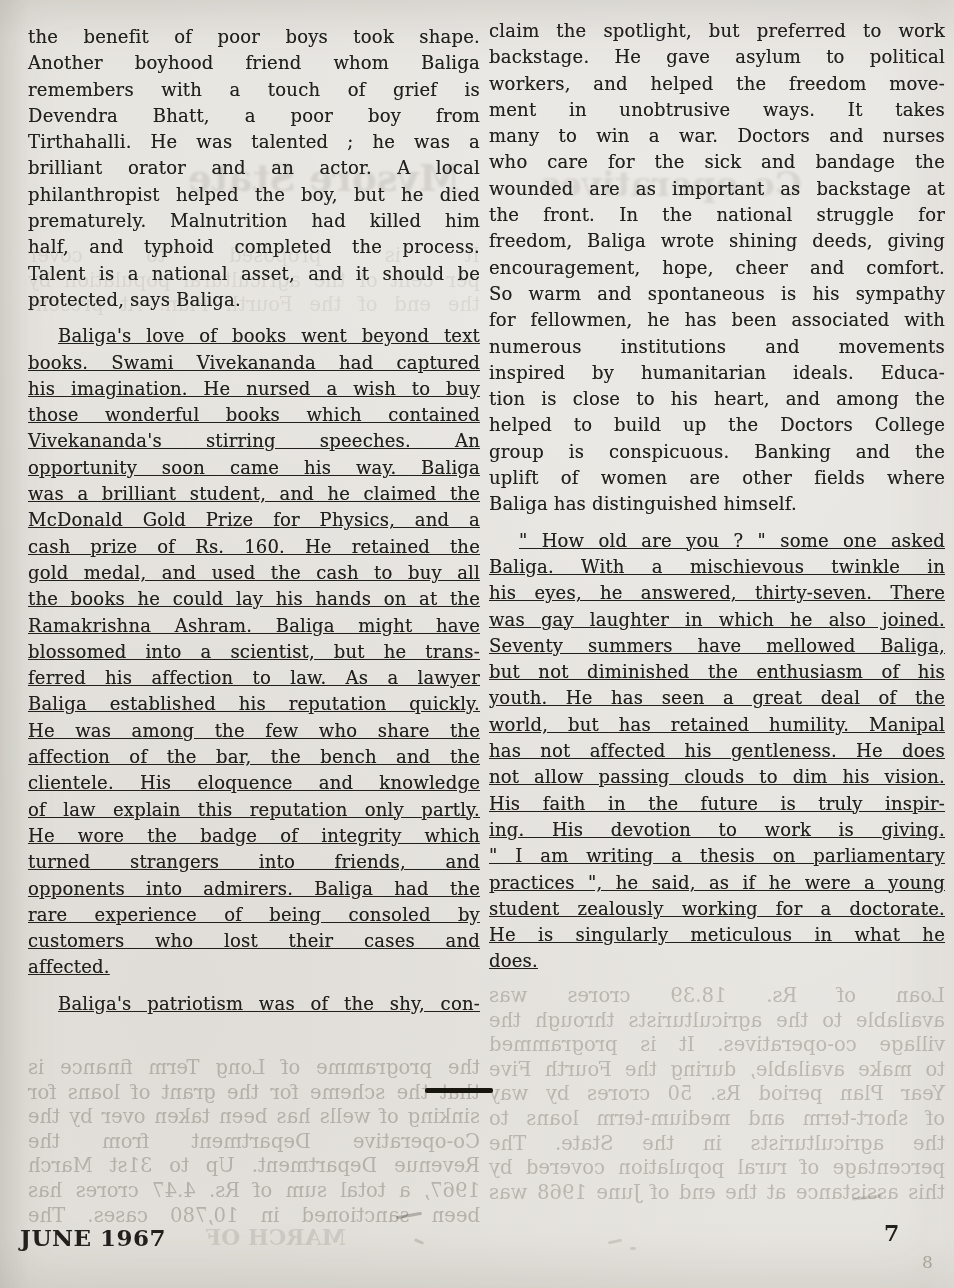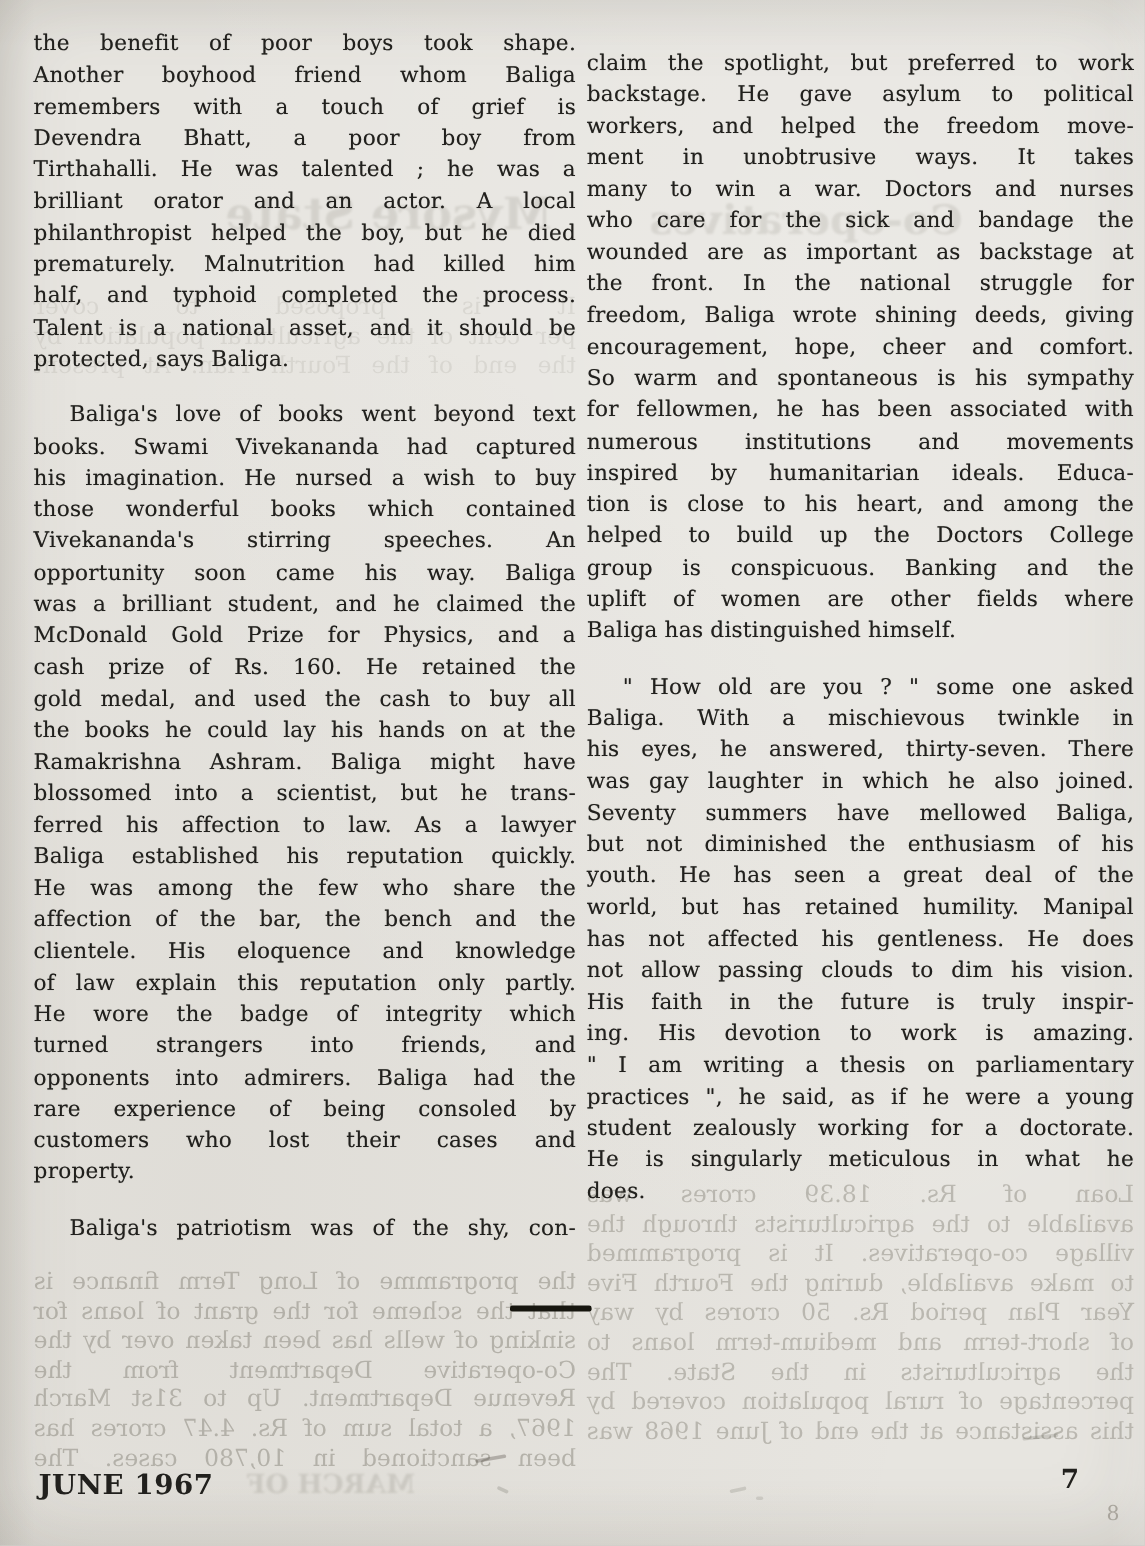--- a/index.html
+++ b/index.html
@@ -11,39 +11,39 @@
       radial-gradient(ellipse at 72% 18%, rgba(255,255,255,.16), transparent 60%),
       radial-gradient(ellipse at 18% 78%, rgba(120,112,96,.07), transparent 55%),
       linear-gradient(90deg, rgba(95,90,78,.10) 0%, transparent 3%, transparent 97%, rgba(255,255,255,.22) 100%),
       linear-gradient(180deg, rgba(95,90,78,.06) 0%, transparent 3%, transparent 96%, rgba(110,105,92,.05) 100%),
       #e7e5e0;
     box-shadow:inset 0 0 70px rgba(90,84,68,.14);
   }
   .col{position:absolute;font-size:18px;line-height:26.3px;letter-spacing:.2px;
        text-shadow:0 0 .6px rgba(25,24,20,.45);z-index:3;}
   .col-left{left:28px;top:24px;width:452px;}
-  .col-right{left:489px;top:40px;width:456px;}
+  .col-right{left:489px;top:18px;width:456px;}
   .para{margin:0;}
-  .para + .para{margin-top:20px;}
+  .para + .para{margin-top:10px;text-decoration:underline;}
   .line{text-align:justify;text-align-last:justify;white-space:normal;}
   .line.last{text-align-last:left;}
   .para.indent .line:first-child{text-indent:30px;}
   
   .mirror{transform:scaleX(-1);}
   .bleed{position:absolute;color:#8f8c82;z-index:1;filter:blur(.5px);}
   .bleed .bline{font-size:19.6px;line-height:24.6px;text-align:justify;text-align-last:justify;}
   .bleed-left-lower{left:28px;top:1056px;width:452px;opacity:.55;}
   .bleed-right-lower{left:489px;top:984px;width:456px;opacity:.5;}
   .bleed-left-upper{left:28px;top:244px;width:452px;opacity:.17;}
   .bleed-head{position:absolute;font-weight:bold;color:#8f8c82;z-index:1;filter:blur(1px);}
   .bleed-head-left{left:130px;top:156px;width:330px;font-size:37px;opacity:.22;}
   .bleed-head-right{left:492px;top:164px;width:310px;font-size:34px;opacity:.2;}
   .bleed-footer{left:146px;top:1224px;width:200px;font-size:22px;font-weight:bold;opacity:.26;filter:blur(.7px);}
   
-  .journal{position:absolute;left:20px;top:1224px;font-size:23px;font-weight:bold;letter-spacing:.5px;z-index:4;margin-left:12px;}
+  .journal{position:absolute;left:20px;top:1224px;font-size:23px;font-weight:bold;letter-spacing:.5px;z-index:4;}
   .pagenum{position:absolute;left:884px;top:1220px;font-size:22px;font-weight:bold;z-index:4;}
   .cornernum{position:absolute;left:922px;top:1252px;font-size:17px;color:#a09c93;opacity:.85;z-index:4;}
   .dash{position:absolute;left:425px;top:1088px;width:68px;height:5px;background:#17160f;border-radius:2px;z-index:4;}
   .mark{position:absolute;background:rgba(70,66,58,.32);border-radius:2px;z-index:2;}
   .mark1{left:396px;top:1214px;width:26px;height:3px;transform:rotate(-10deg);}
   .mark2{left:414px;top:1240px;width:10px;height:3px;transform:rotate(25deg);opacity:.6;}
   .mark3{left:852px;top:1196px;width:30px;height:3px;transform:rotate(-6deg);opacity:.55;}
   .dot1{left:608px;top:1240px;width:14px;height:3px;transform:rotate(-12deg);opacity:.5;}
   .dot2{left:630px;top:1247px;width:6px;height:3px;opacity:.45;}
 </style>
@@ -113,21 +113,21 @@
         <div class="line">Baliga established his reputation quickly.</div>
         <div class="line">He was among the few who share the</div>
         <div class="line">affection of the bar, the bench and the</div>
         <div class="line">clientele. His eloquence and knowledge</div>
         <div class="line">of law explain this reputation only partly.</div>
         <div class="line">He wore the badge of integrity which</div>
         <div class="line">turned strangers into friends, and</div>
         <div class="line">opponents into admirers. Baliga had the</div>
         <div class="line">rare experience of being consoled by</div>
         <div class="line">customers who lost their cases and</div>
-        <div class="line last">property.</div>
+        <div class="line last">affected.</div>
       </div>
       <div class="para indent">
         <div class="line">Baliga's patriotism was of the shy, con-</div>
       </div>
     </div>
   <div class="col col-right">
       <div class="para">
         <div class="line">claim the spotlight, but preferred to work</div>
         <div class="line">backstage. He gave asylum to political</div>
         <div class="line">workers, and helped the freedom move-</div>
@@ -153,21 +153,21 @@
         <div class="line">Baliga. With a mischievous twinkle in</div>
         <div class="line">his eyes, he answered, thirty-seven. There</div>
         <div class="line">was gay laughter in which he also joined.</div>
         <div class="line">Seventy summers have mellowed Baliga,</div>
         <div class="line">but not diminished the enthusiasm of his</div>
         <div class="line">youth. He has seen a great deal of the</div>
         <div class="line">world, but has retained humility. Manipal</div>
         <div class="line">has not affected his gentleness. He does</div>
         <div class="line">not allow passing clouds to dim his vision.</div>
         <div class="line">His faith in the future is truly inspir-</div>
-        <div class="line">ing. His devotion to work is amazing.</div>
+        <div class="line">ing. His devotion to work is giving.</div>
         <div class="line">" I am writing a thesis on parliamentary</div>
         <div class="line">practices ", he said, as if he were a young</div>
         <div class="line">student zealously working for a doctorate.</div>
         <div class="line">He is singularly meticulous in what he</div>
         <div class="line last">does.</div>
       </div>
     </div>
 
   <div class="dash"></div>
 

